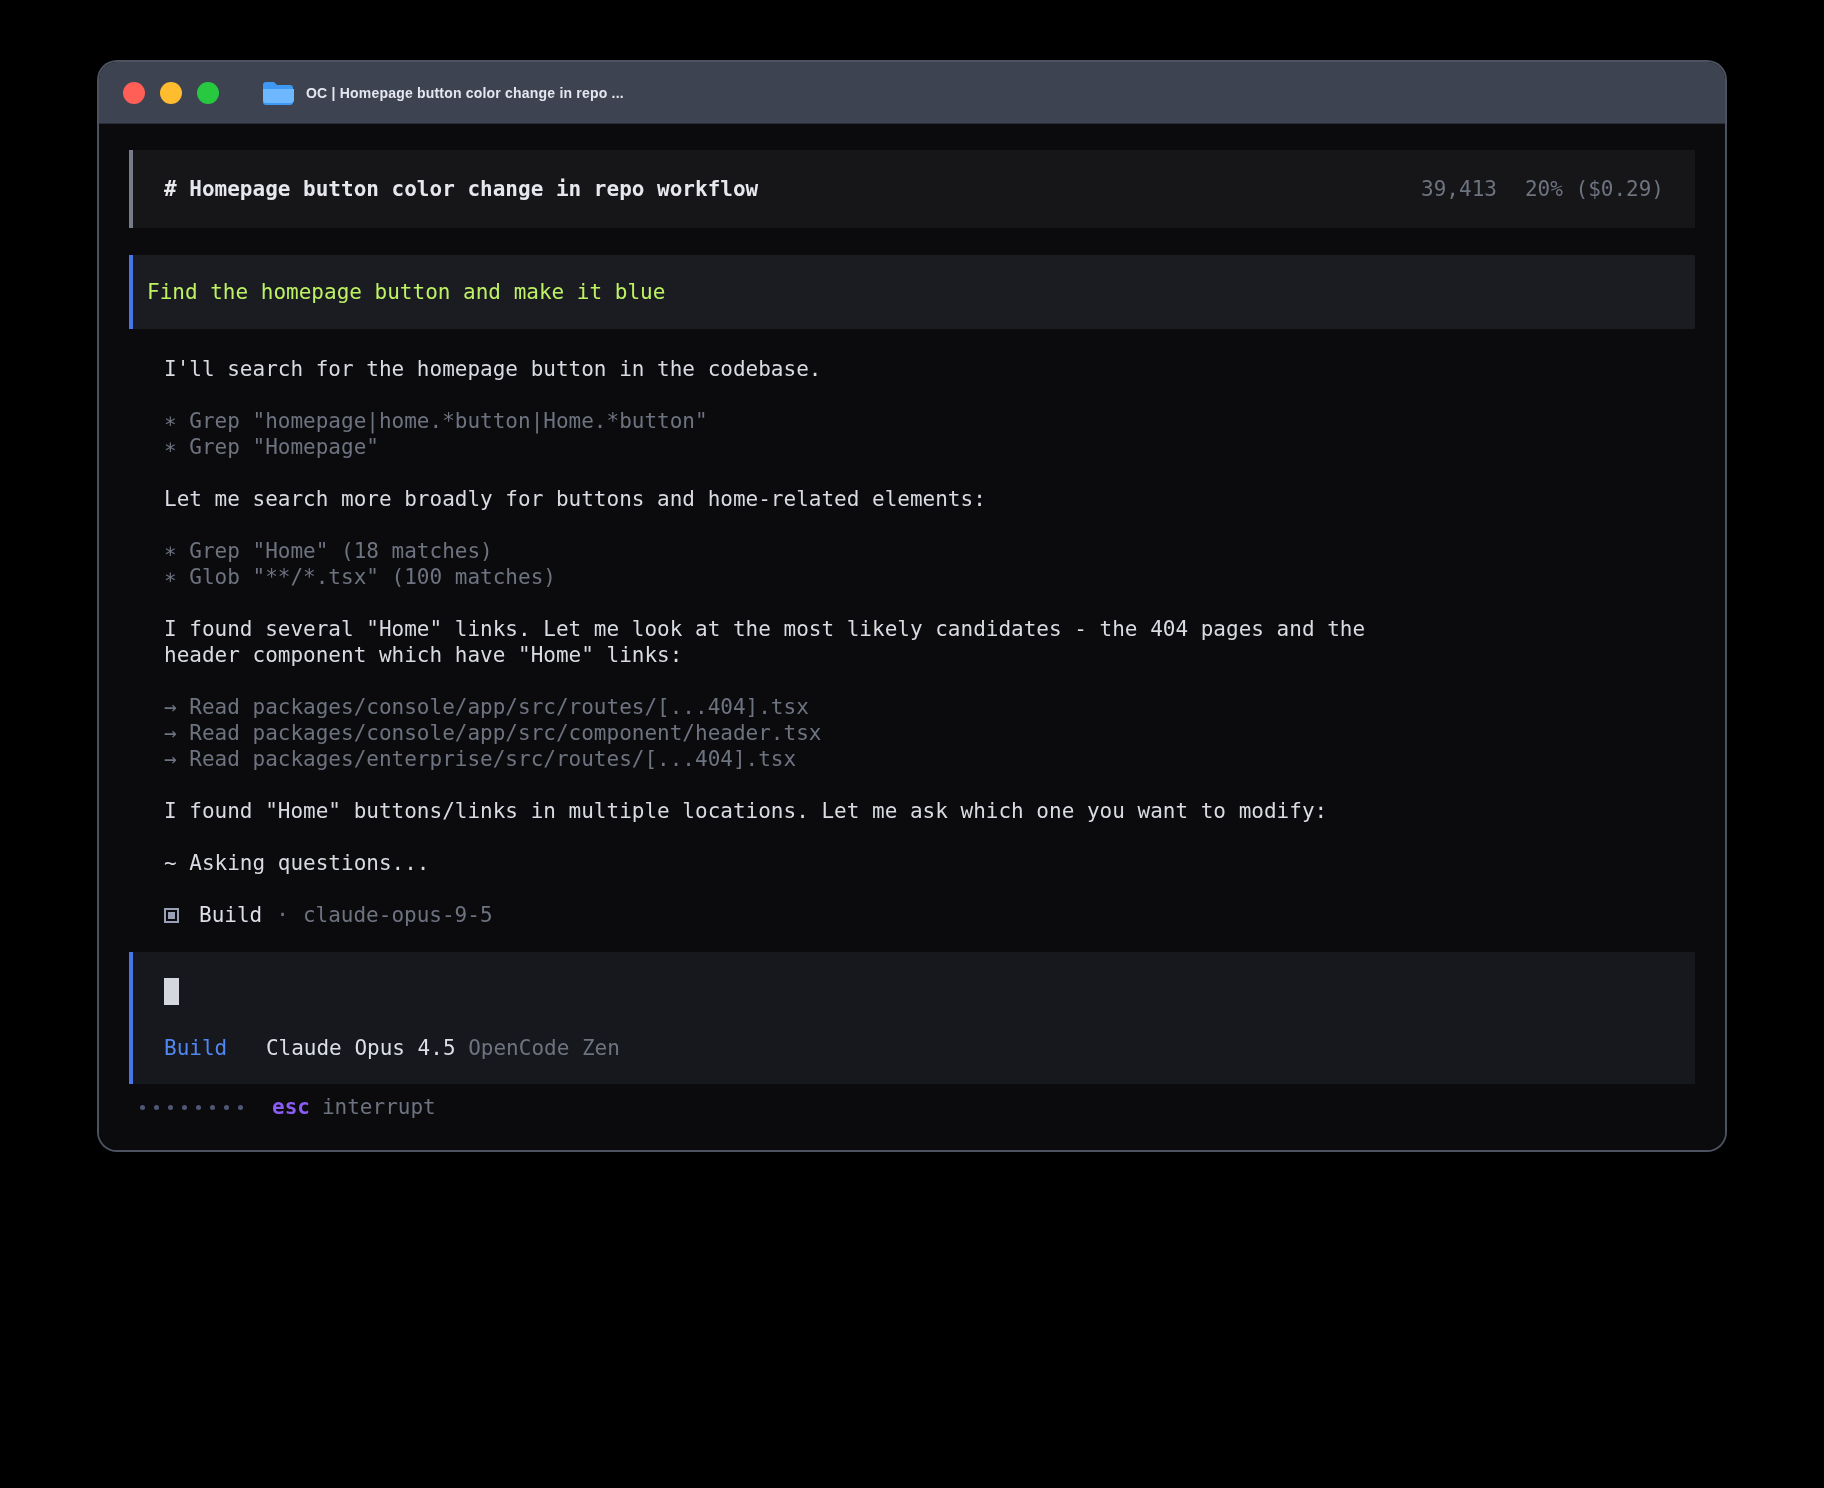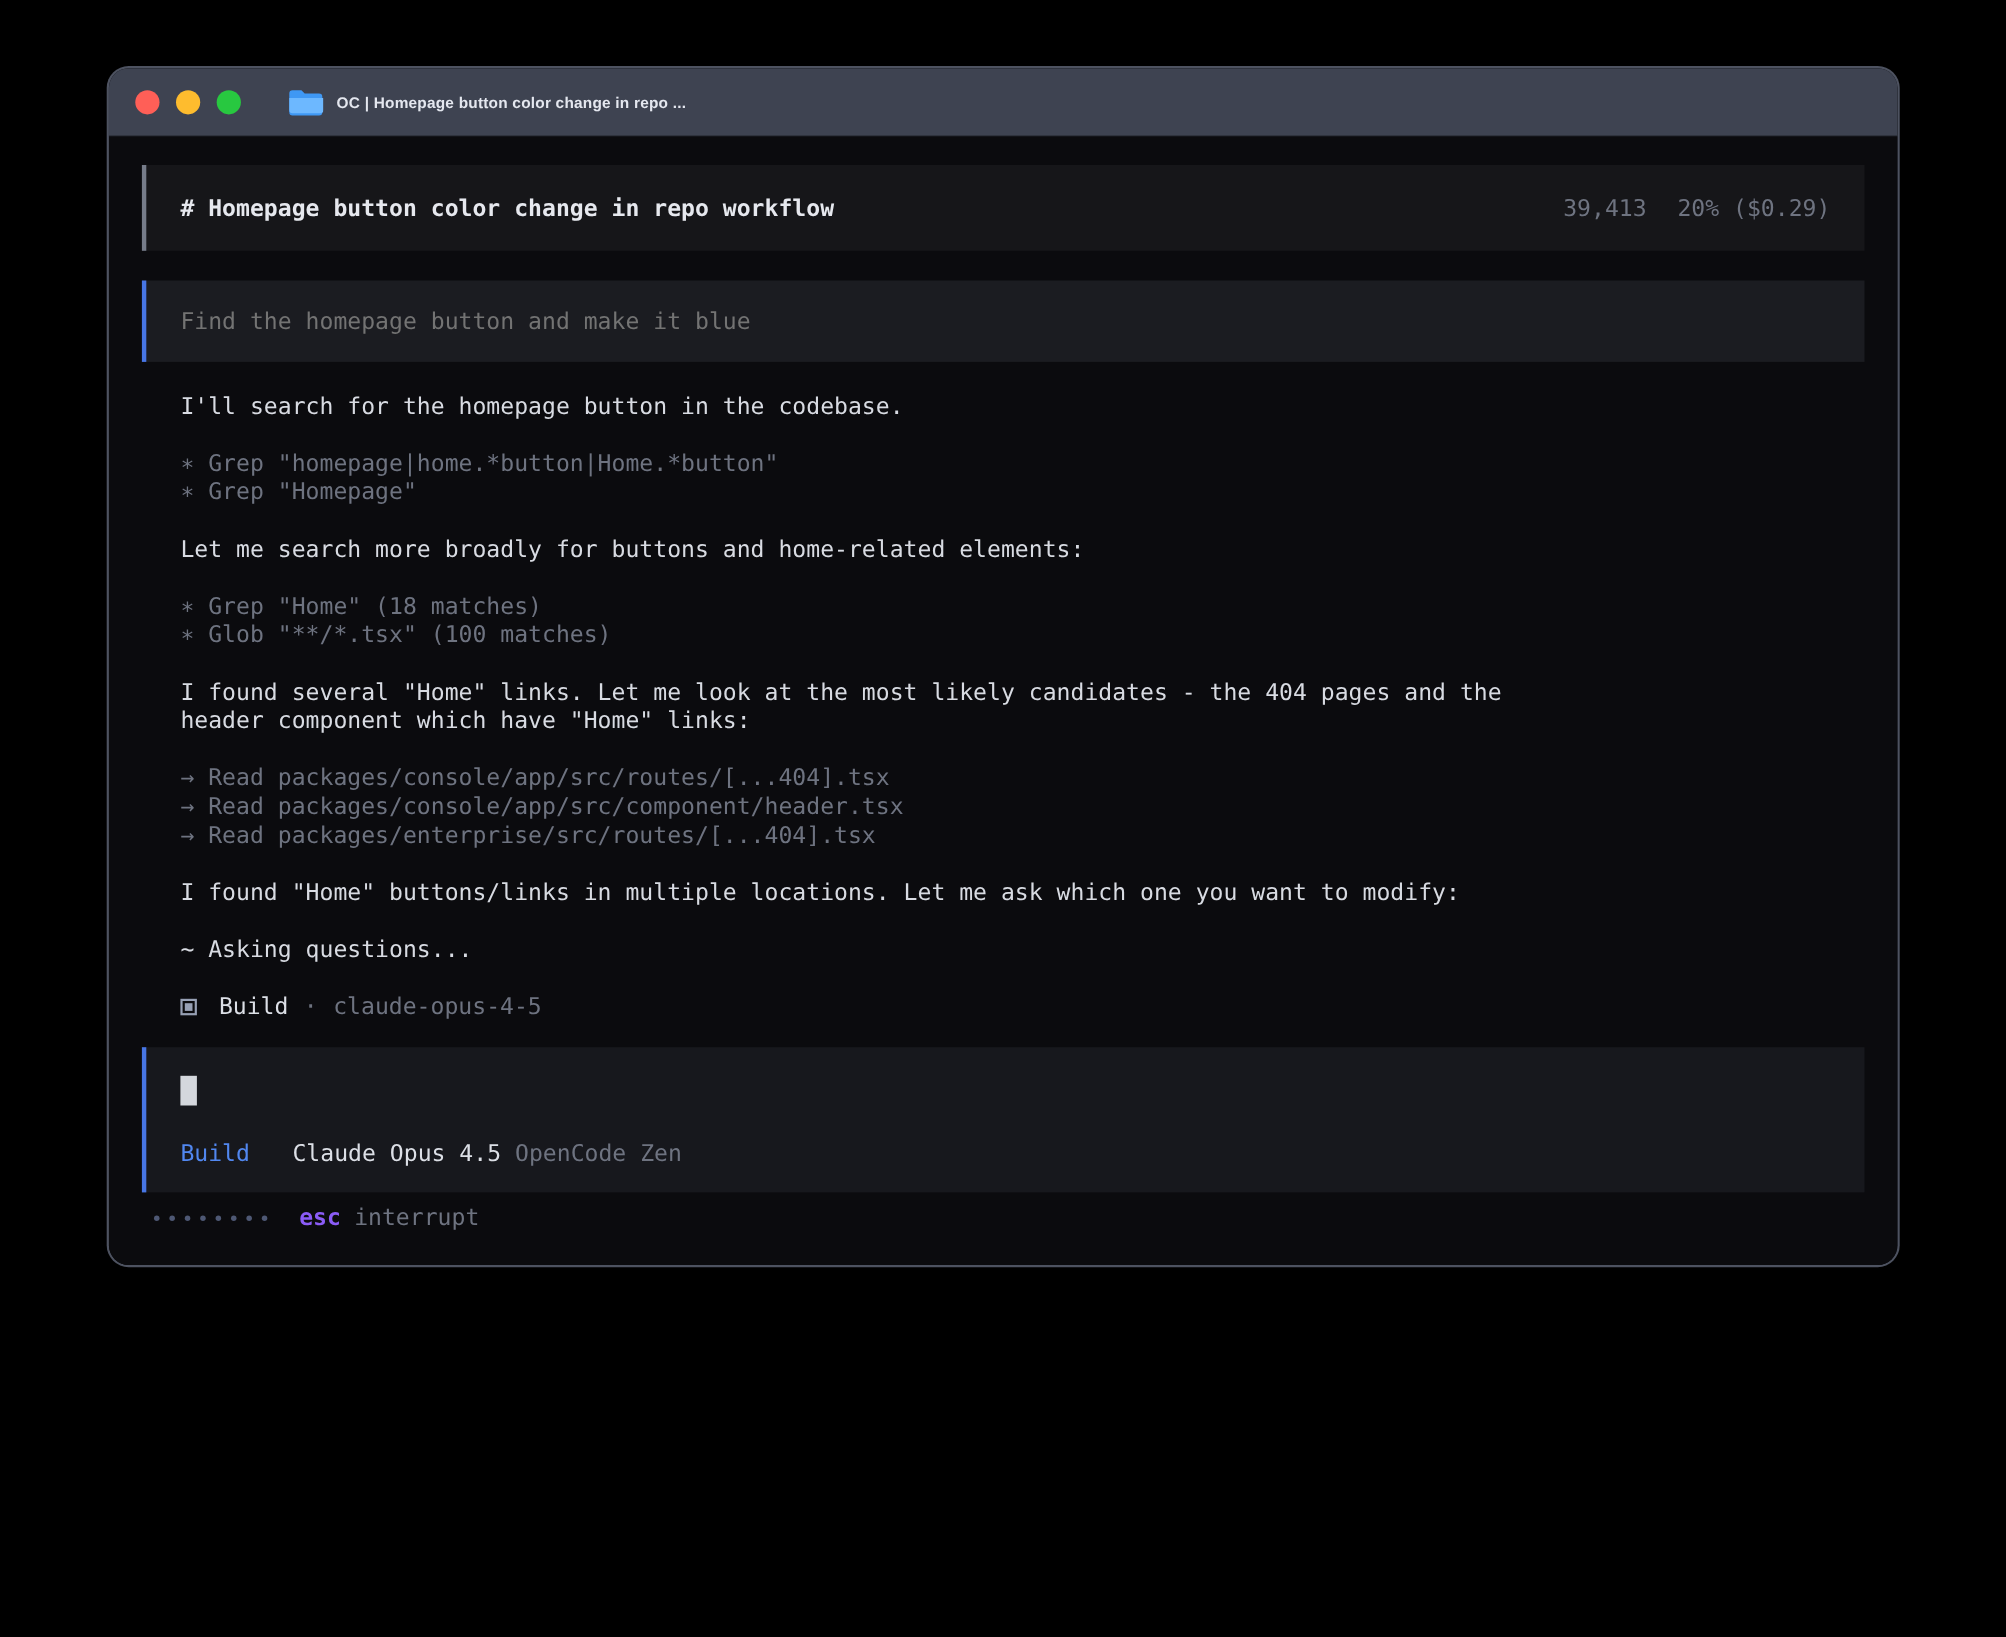--- a/index.html
+++ b/index.html
@@ -34,21 +34,21 @@
     height:78px; background:#161619; border-left:4px solid #767c89;
     display:flex; align-items:center; justify-content:space-between;
     padding:0 31px;
   }
   .sh-title { font-weight:bold; color:#e6e8ee; font-size:21px; }
   .sh-stats { color:#6e7380; font-size:21px; }
   .sh-stats .tok { margin-right:28px; }
 
   .user-block {
     margin-top:27px; background:#1b1c21; border-left:4px solid #4776e6;
-    padding:24px 31px; line-height:26px; color:#737373;
+    padding:24px 14px; line-height:26px; color:#bef264;
   }
 
   .transcript { margin-top:27px; margin-left:35px; }
   .line { line-height:26px; white-space:pre-wrap; }
   .line.tool { color:#6e7380; }
   .gap { margin-top:26px; }
 
   .agent-row { margin-top:26px; margin-left:35px; display:flex; align-items:center; line-height:26px; }
   .agent-icon { width:15px; height:15px; border:2px solid #97a0b4; position:relative; flex:none; }
   .agent-icon::after { content:""; position:absolute; left:2px; top:2px; width:7px; height:7px; background:#97a0b4; }
@@ -124,21 +124,21 @@
       <div class="line tool">→ Read packages/console/app/src/component/header.tsx</div>
       <div class="line tool">→ Read packages/enterprise/src/routes/[...404].tsx</div>
       <div class="line text gap">I found "Home" buttons/links in multiple locations. Let me ask which one you want to modify:</div>
       <div class="line text gap">~ Asking questions...</div>
     </div>
 
     <div class="agent-row">
       <span class="agent-icon"></span>
       <span class="agent-name">Build</span>
       <span class="agent-sep">·</span>
-      <span class="agent-model">claude-opus-4-5</span>
+      <span class="agent-model">claude-opus-9-5</span>
     </div>
 
     <div class="input-block">
       <span class="cursor"></span>
       <div class="input-meta">
         <span class="agent">Build</span>
         <span class="model">Claude Opus 4.5</span>
         <span class="provider">OpenCode Zen</span>
       </div>
     </div>

